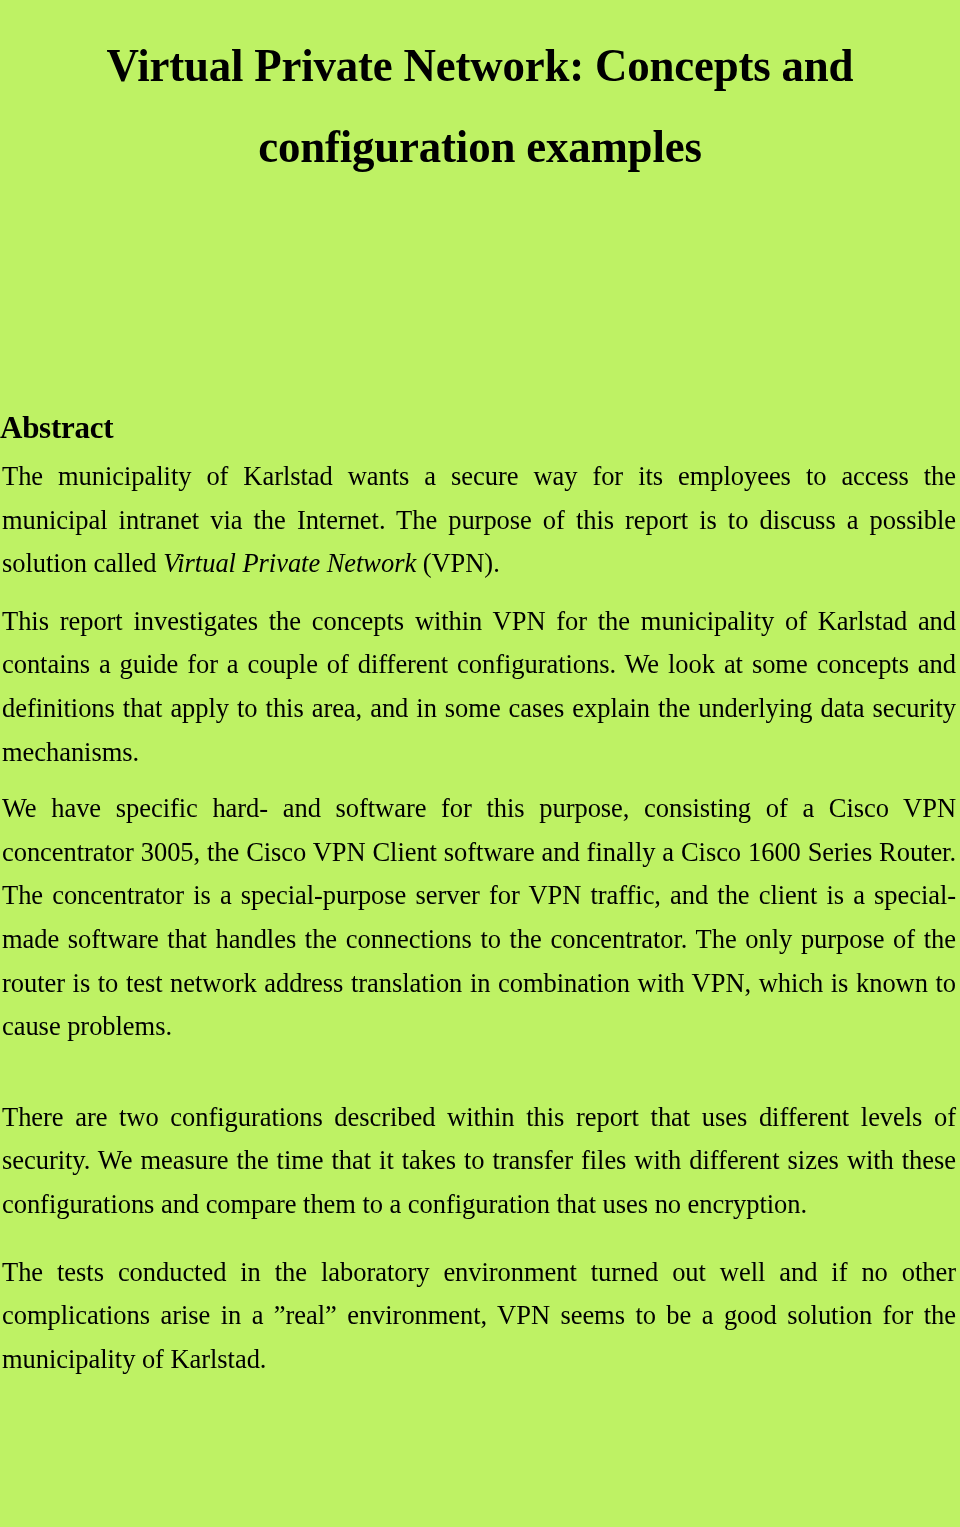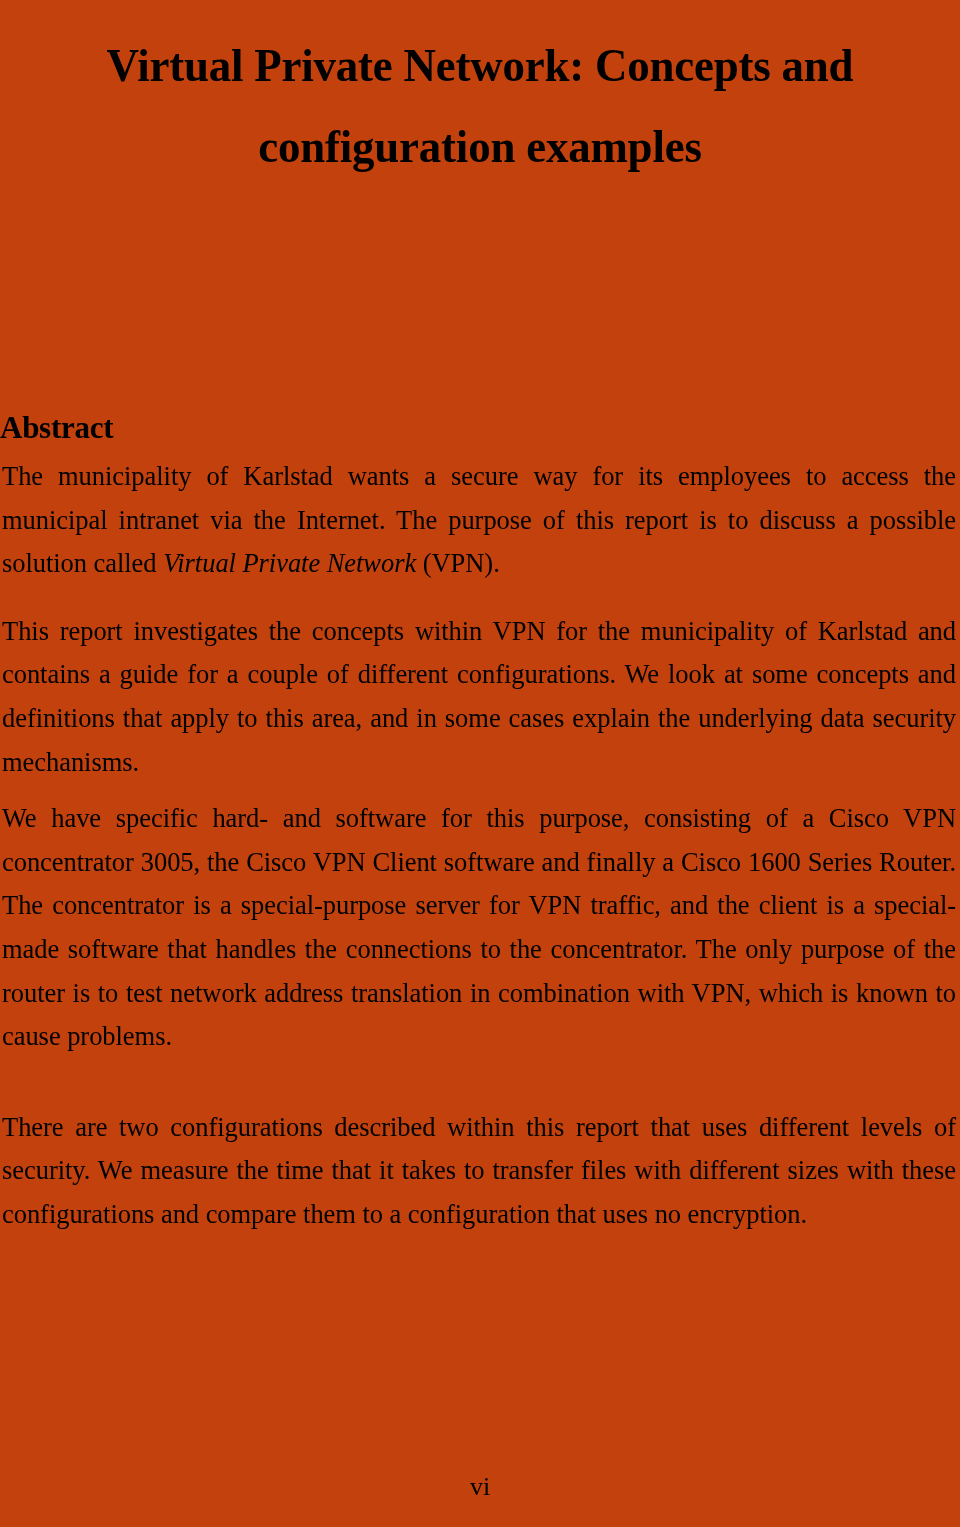--- a/index.html
+++ b/index.html
@@ -8,21 +8,21 @@
     background: #ffffff;
   }
   body {
     font-family: "Liberation Serif", "DejaVu Serif", serif;
     color: #000000;
   }
   .page {
     position: relative;
     width: 960px;
     height: 1527px;
-    background: #c2410c;
+    background: #bef264;
     overflow: hidden;
     box-sizing: border-box;
   }
 
   
   .doc-title {
     position: absolute;
     left: 0;
     top: -6px;
     width: 960px;
@@ -69,21 +69,21 @@
     word-spacing: 0px;
     hyphens: none;
   }
   .para:last-child { margin-bottom: 0; }
   
   .para i, .para .ital {
     font-style: italic;
   }
 
   
-  .p1 { margin-bottom: 24px; }
+  .p1 { margin-bottom: 14px; }
   .p2 { margin-bottom: 13px; }
   .p3 { }
   .p4 { margin-bottom: 24px; margin-top: 47px; }
 
   
   .page-number {
     position: absolute;
     left: 0;
     top: 1472px;
     width: 960px;
@@ -102,17 +102,17 @@
     <span class="tline">configuration examples</span>
   </h1>
 
   <h2 class="section-heading">Abstract</h2>
 
   <div class="body-col">
     <p class="para p1"><span>The municipality of Karlstad wants a secure way for its employees to access the municipal intranet via the Internet. The purpose of this report is to discuss a possible solution called </span><span class="ital">Virtual Private Network</span><span> (VPN).</span></p>
     <p class="para p2"><span>This report investigates the concepts within VPN for the municipality of Karlstad and contains a guide for a couple of different configurations. We look at some concepts and definitions that apply to this area, and in some cases explain the underlying data security mechanisms.</span></p>
     <p class="para p3"><span>We have specific hard- and software for this purpose, consisting of a Cisco VPN concentrator 3005, the Cisco VPN Client software and finally a Cisco 1600 Series Router. The concentrator is a special-purpose server for VPN traffic, and the client is a special-made software that handles the connections to the concentrator. The only purpose of the router is to test network address translation in combination with VPN, which is known to cause problems.</span></p>
     <p class="para p4"><span>There are two configurations described within this report that uses different levels of security. We measure the time that it takes to transfer files with different sizes with these configurations and compare them to a configuration that uses no encryption.</span></p>
+    <p class="para p5"><span>The tests conducted in the laboratory environment turned out well and if no other complications arise in a ”real” environment, VPN seems to be a good solution for the municipality of Karlstad.</span></p>
   </div>
 
-  <div class="page-number">vi</div>
 
 </div>
 
 </body></html>

